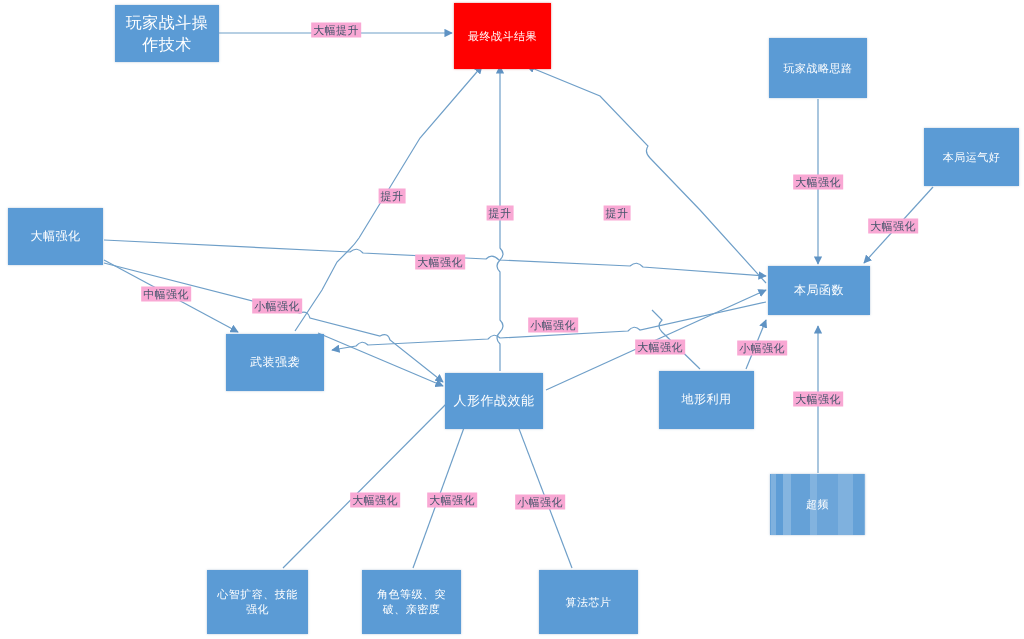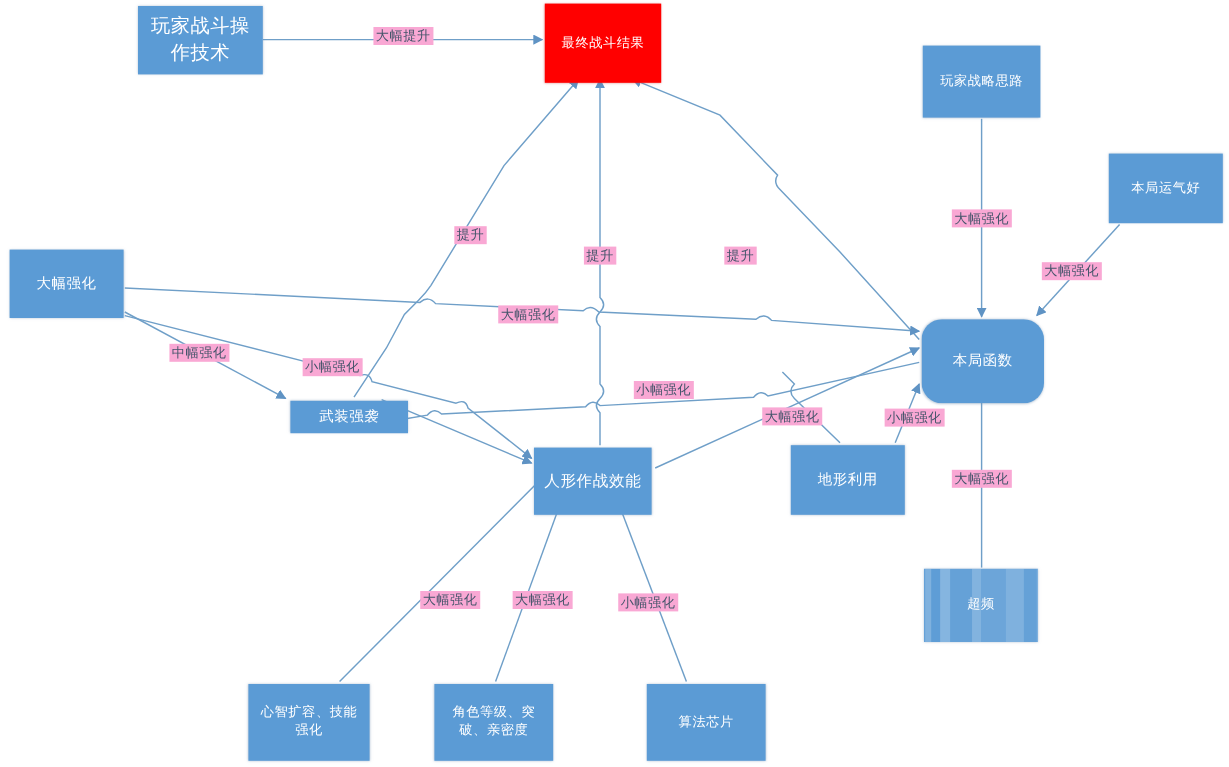--- a/index.html
+++ b/index.html
@@ -119,24 +119,24 @@
       </div>
       <div class="node blue" style="left: 769px; top: 38px; width: 98px; height: 60px; font-size: 11px;">
         <span>玩家战略思路</span>
       </div>
       <div class="node blue" style="left: 924px; top: 128px; width: 95px; height: 58px; font-size: 11px;">
         <span>本局运气好</span>
       </div>
       <div class="node blue" style="left: 8px; top: 208px; width: 95px; height: 57px; font-size: 12px;">
         <span>大幅强化</span>
       </div>
-      <div class="node blue" style="left: 768px; top: 266px; width: 102px; height: 70px; font-size: 12px; border-radius: 17px;">
+      <div class="node blue" style="left: 768px; top: 266px; width: 102px; height: 49px; font-size: 12px;">
         <span>本局函数</span>
       </div>
-      <div class="node blue" style="left: 242px; top: 334px; width: 98px; height: 27px; font-size: 12px;">
+      <div class="node blue" style="left: 226px; top: 334px; width: 98px; height: 57px; font-size: 12px;">
         <span>武装强袭</span>
       </div>
       <div class="node blue" style="left: 445px; top: 373px; width: 98px; height: 56px; font-size: 13px;">
         <span>人形作战效能</span>
       </div>
       <div class="node blue" style="left: 659px; top: 371px; width: 95px; height: 58px; font-size: 12px;">
         <span>地形利用</span>
       </div>
       <div class="node textured" style="left: 770px; top: 474px; width: 95px; height: 61px; font-size: 11px;">
         <span>超频</span>

